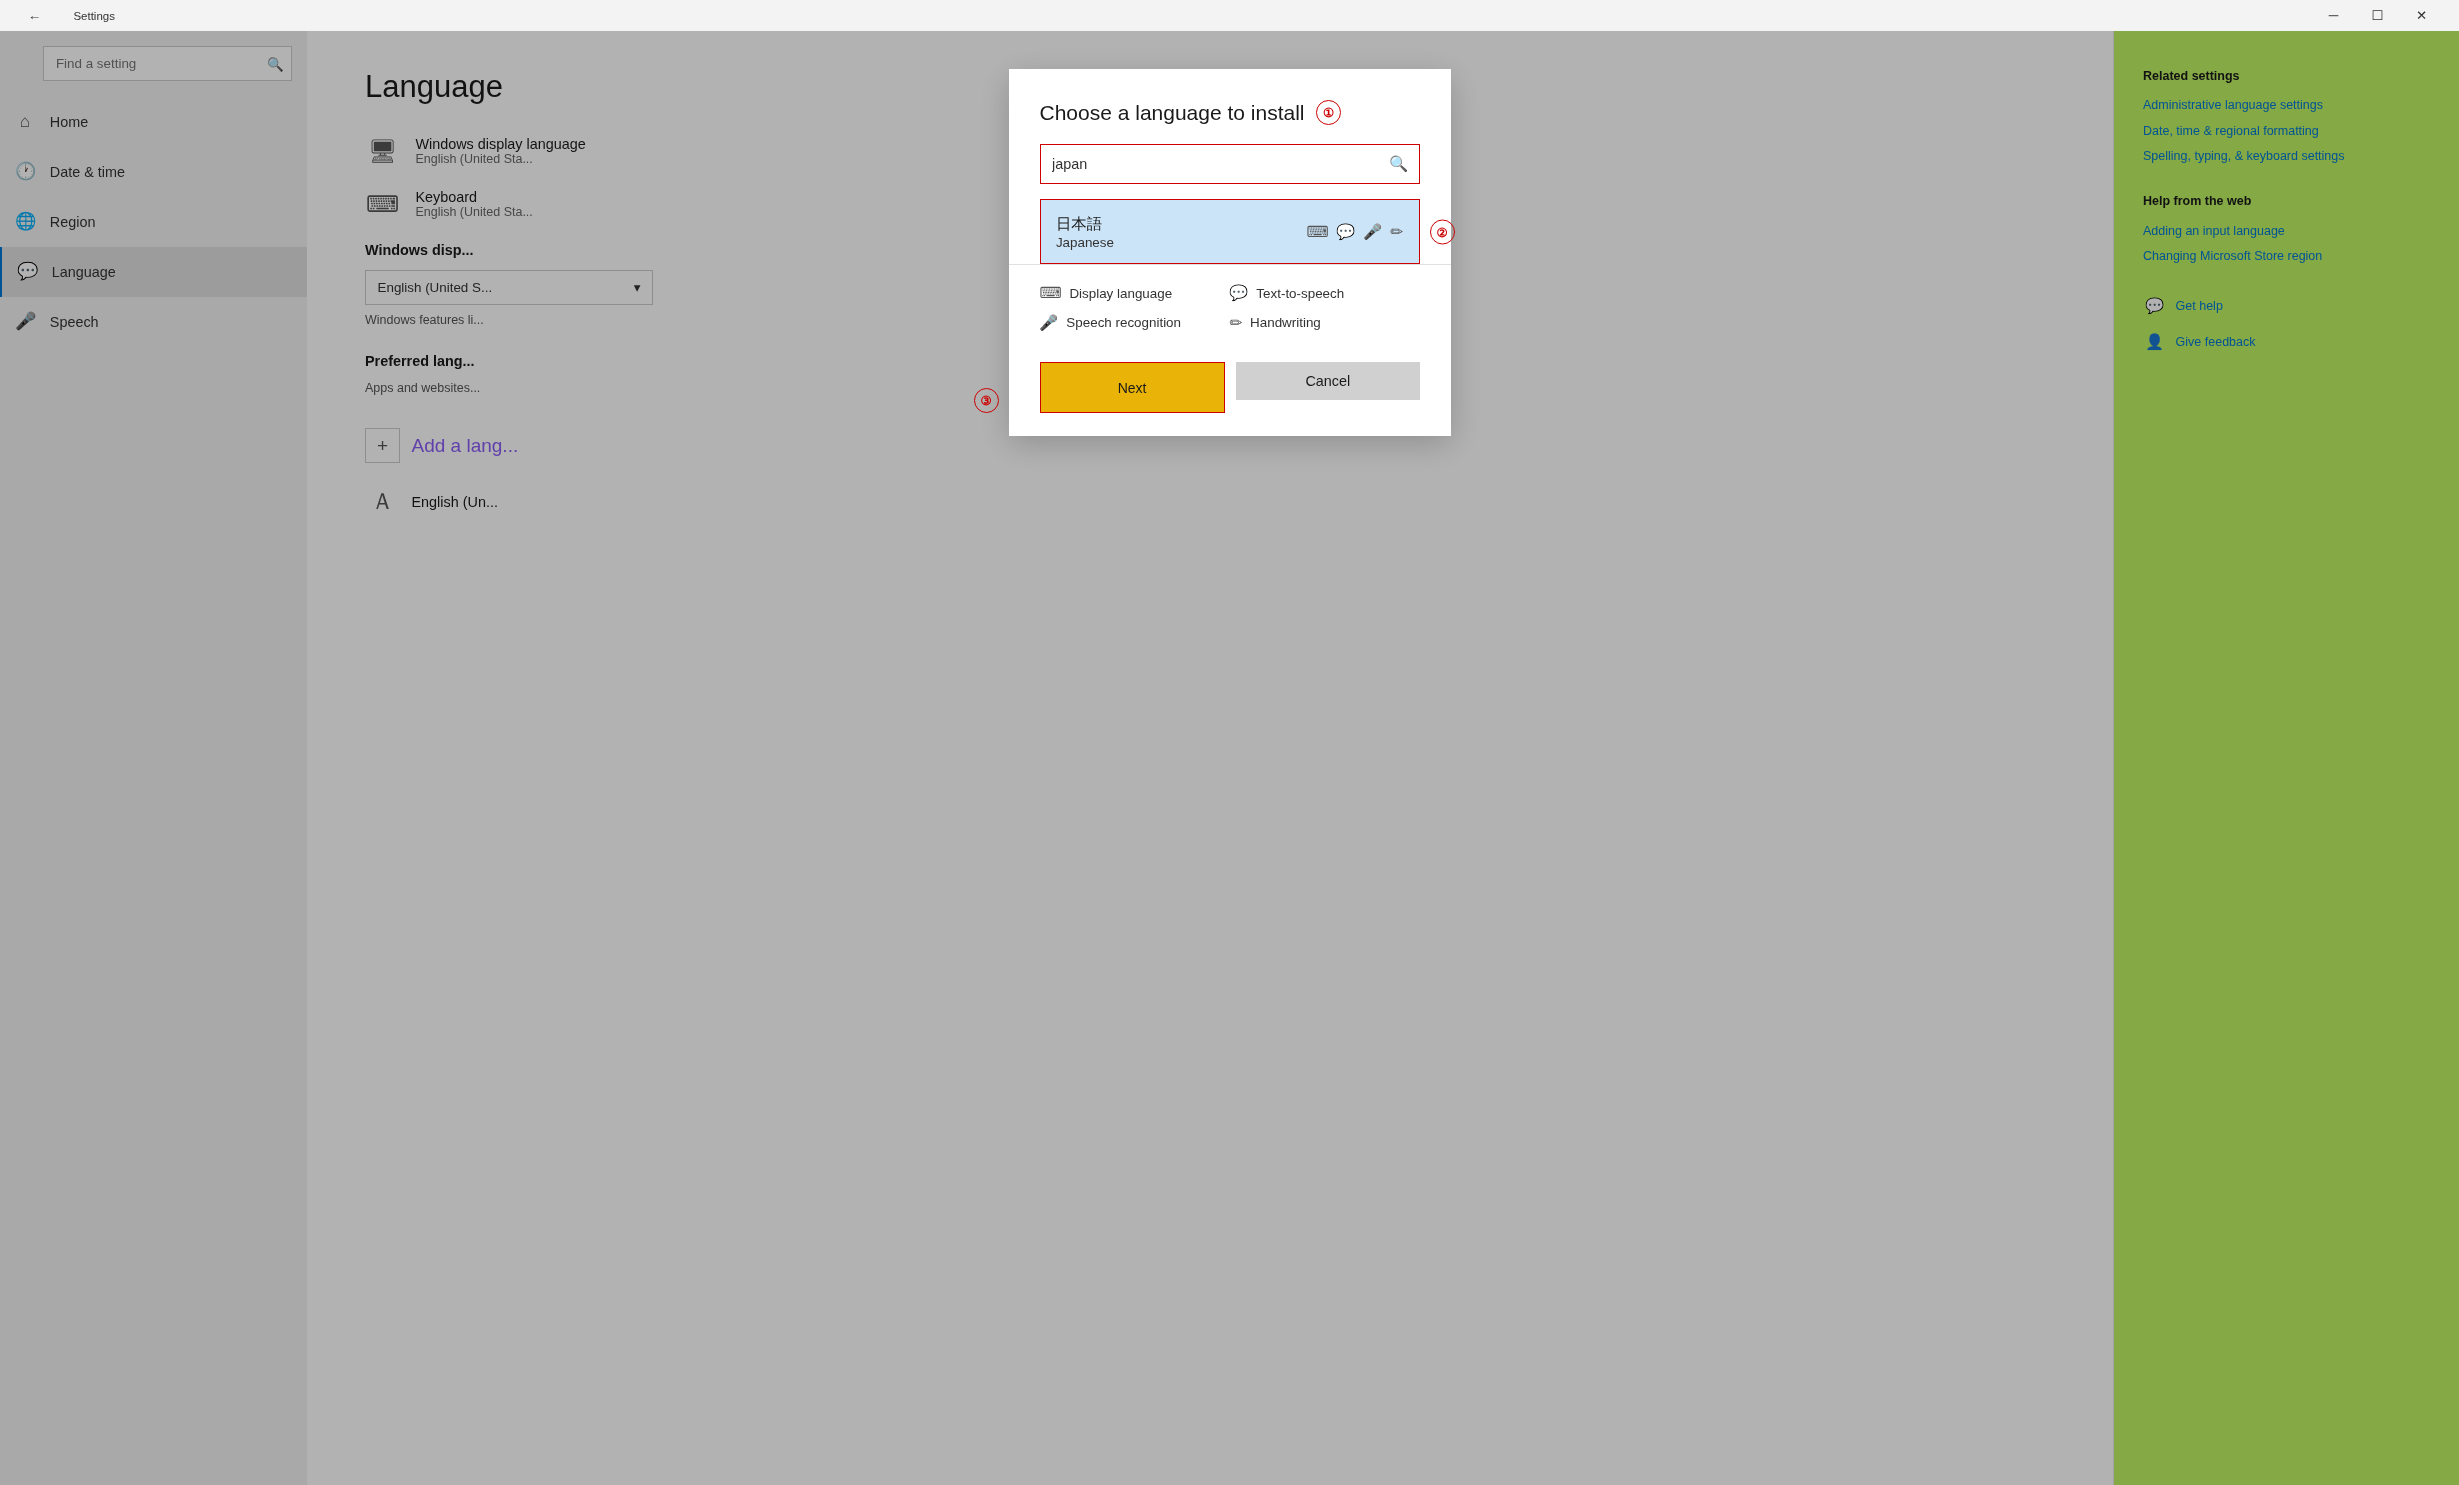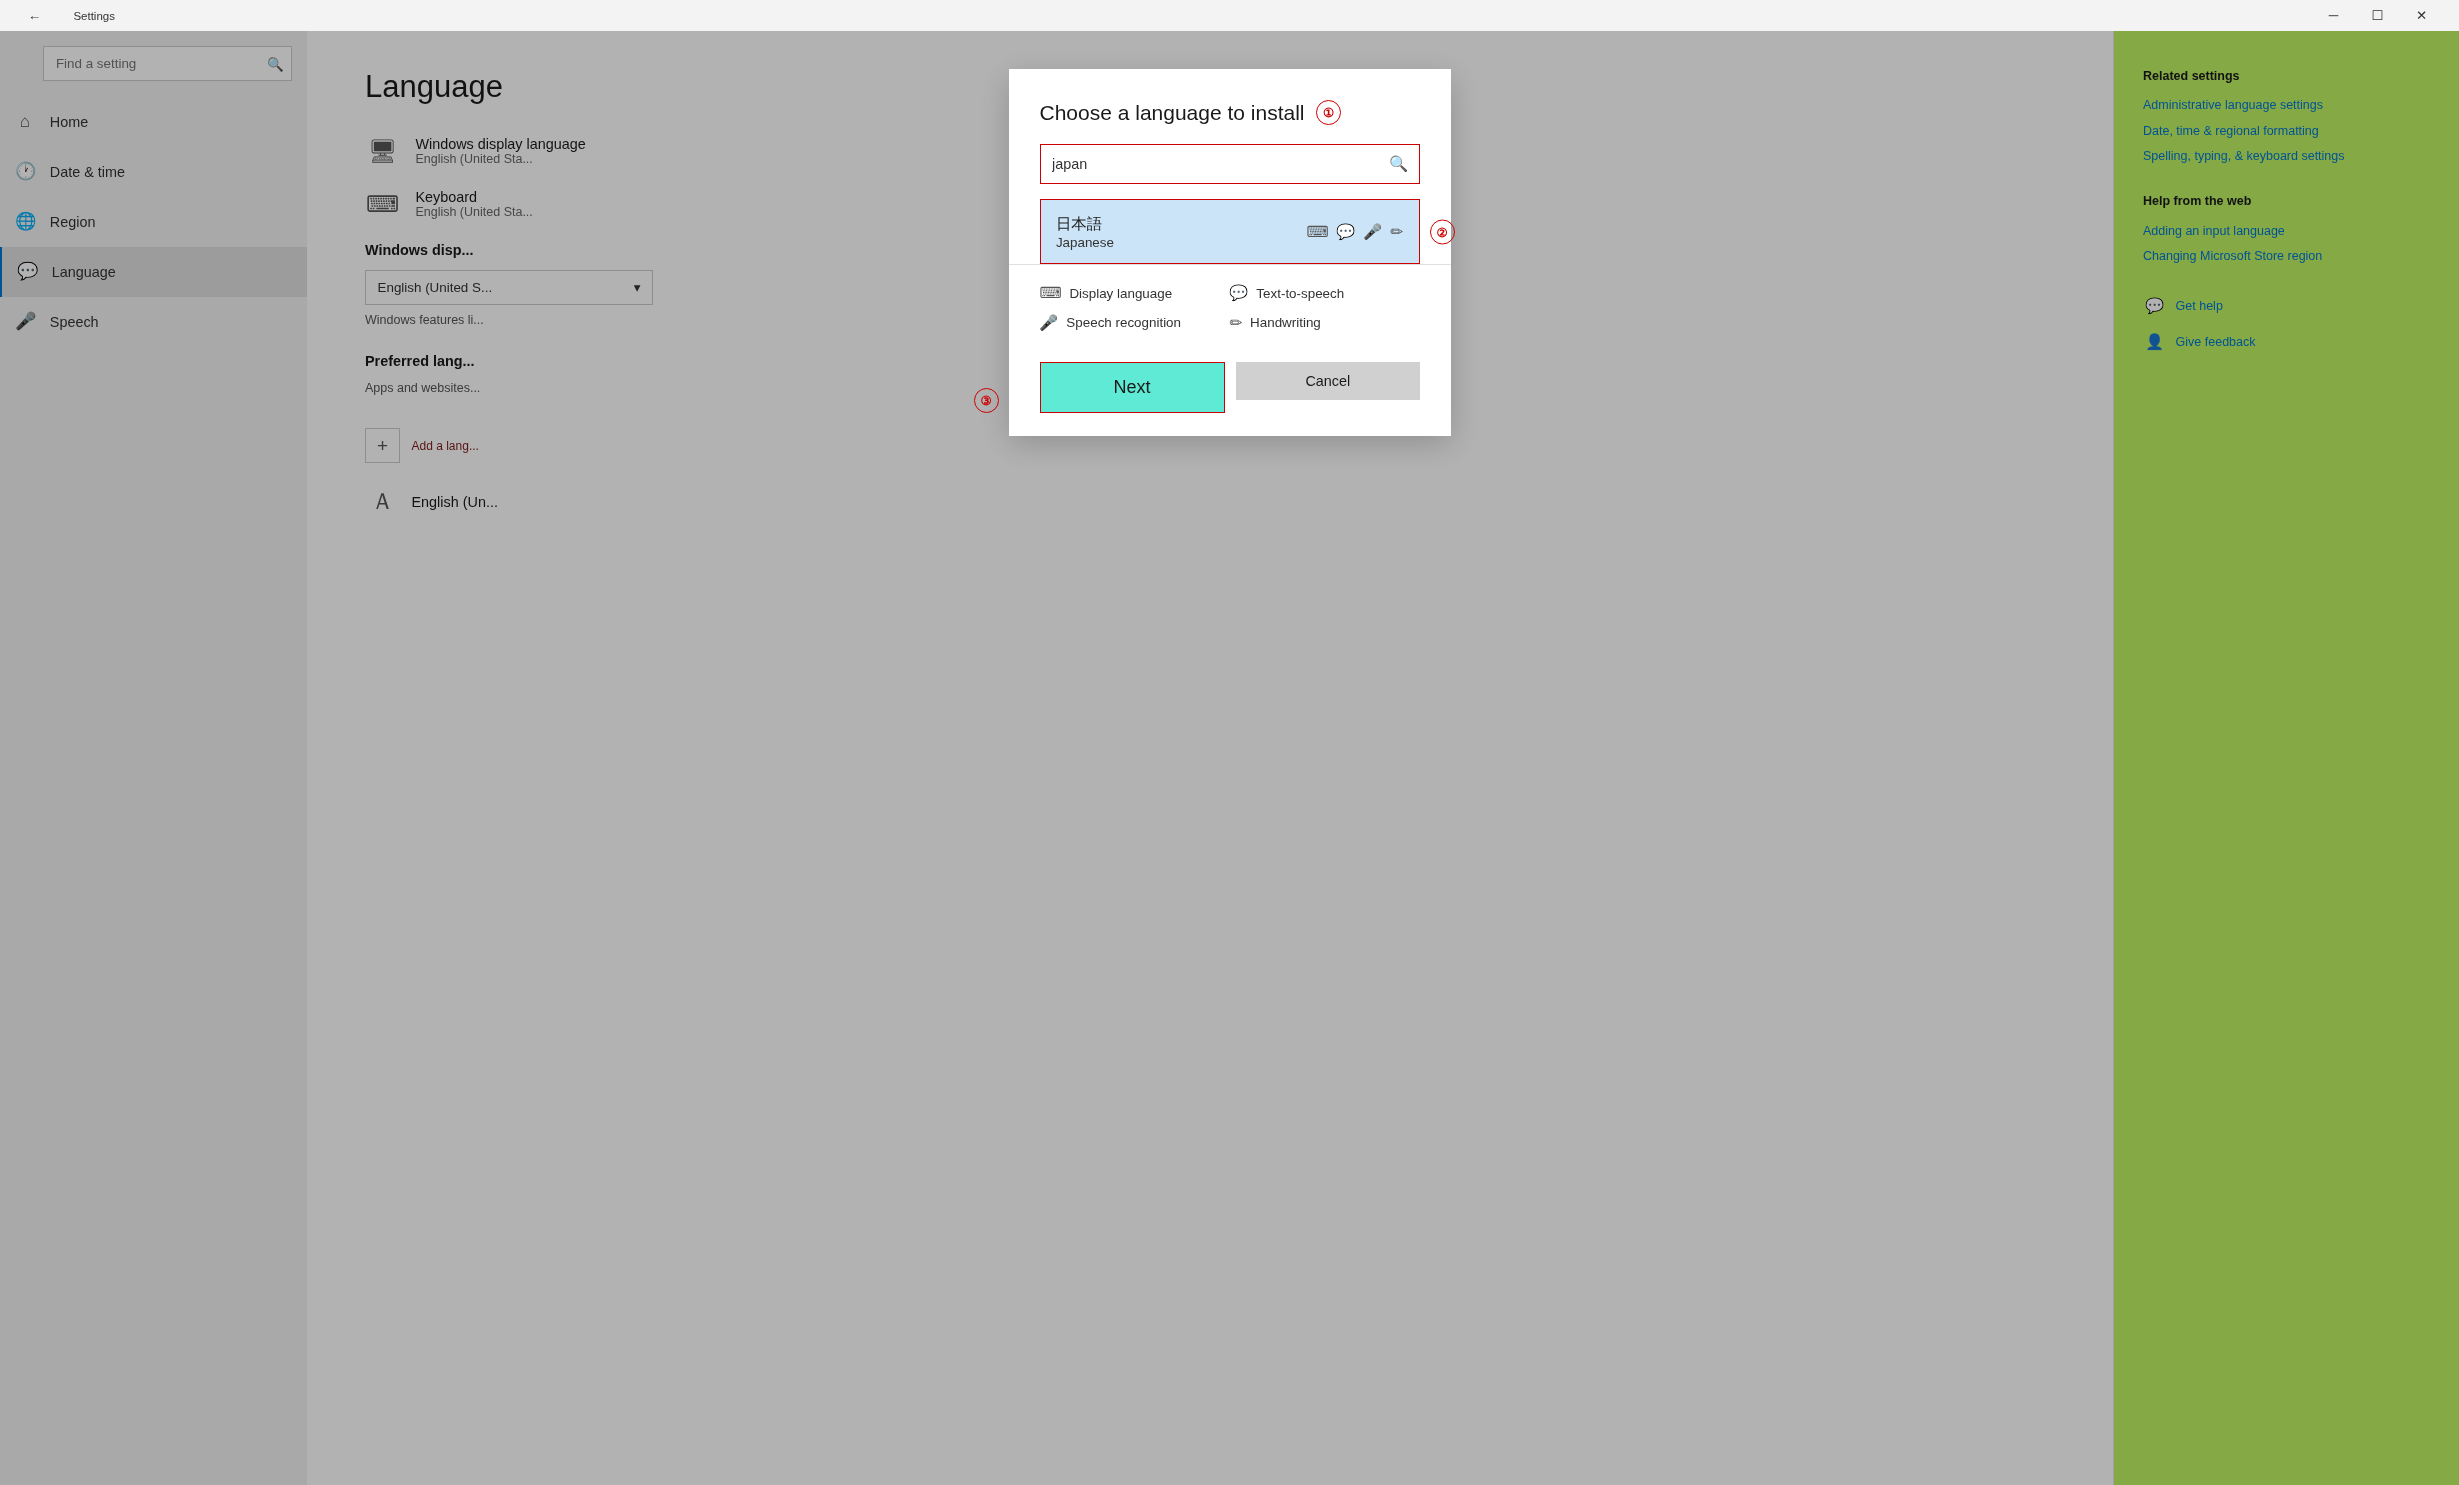--- a/index.html
+++ b/index.html
@@ -183,21 +183,21 @@
       height: 35px;
       border: 1px solid #ccc;
       background: white;
       display: flex;
       align-items: center;
       justify-content: center;
       font-size: 19px;
       cursor: pointer;
       color: #555;
     }
-    .add-lang-label { font-size: 12px; color: #7f1d1d; }
+    .add-lang-label { font-size: 19px; color: #8b5cf6; }
 
     .lang-item-row {
       display: flex;
       align-items: center;
       gap: 11.5px;
       padding: 11.5px 0;
     }
     .lang-item-icon { font-size: 23px; color: #555; width: 35px; text-align: center; }
     .lang-item-text .lang-name { font-size: 14.4px; color: #1a1a1a; }
 
@@ -361,23 +361,23 @@
     .feature-icon { font-size: 15.4px; color: #555; }
 
     .dialog-footer {
       padding: 15.4px 31px 23px;
       display: flex;
       gap: 11.5px;
     }
     .btn-next {
       flex: 1;
       height: 51px;
-      background: #5eead4;
+      background: #eab308;
       border: 1.9px solid #cc0000;
-      font-size: 18px;
+      font-size: 14px;
       cursor: pointer;
       color: #1a1a1a;
       position: relative;
     }
     .btn-cancel {
       flex: 1;
       height: 38px;
       background: #d0d0d0;
       border: none;
       font-size: 14.4px;

